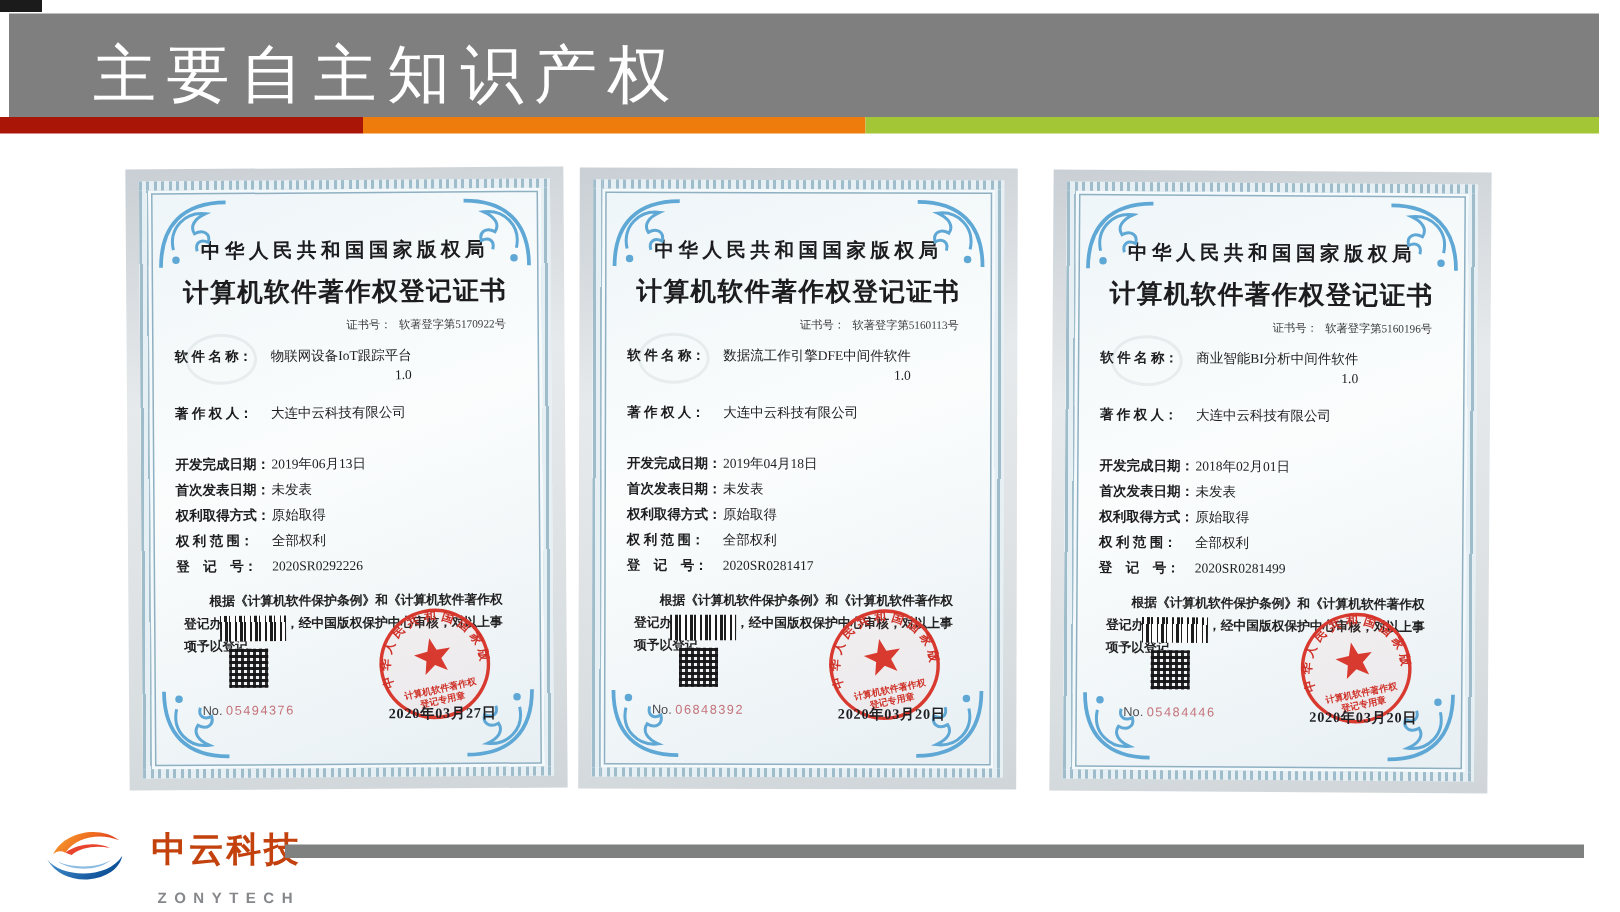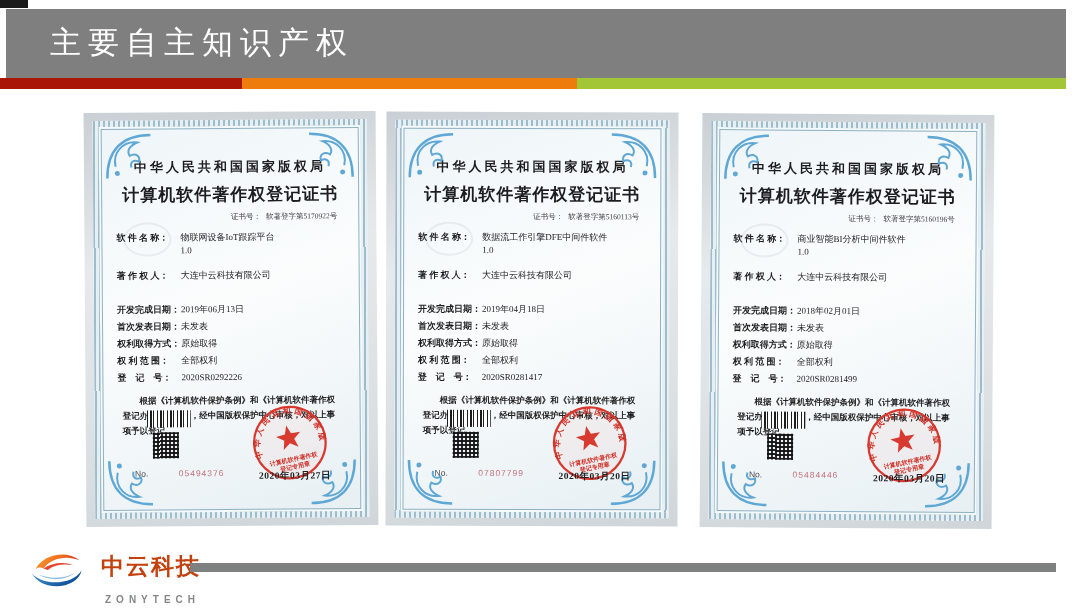--- a/index.html
+++ b/index.html
@@ -4,21 +4,21 @@
 <style>
   html,body{margin:0;padding:0;}
   body{
     width:1080px;height:608px;position:relative;overflow:hidden;
     background:#ffffff;font-family:"Liberation Sans","DejaVu Sans",sans-serif;
   }
   
   .top-black{position:absolute;left:0;top:0;width:28px;height:8px;background:#1b1b1b;}
   .header{position:absolute;left:6px;top:9px;width:1060px;height:69px;background:#7f7f7f;}
   .header .title{
-    margin:0;padding:13px 0 0 44px;font-size:31px;font-weight:400;color:#ffffff;
+    margin:0;padding:13px 0 0 56px;font-size:42px;font-weight:400;color:#ffffff;
     letter-spacing:7px;font-family:"Liberation Sans","DejaVu Sans",sans-serif;
   }
   .stripe{position:absolute;left:0;top:78px;width:1066px;height:11px;display:flex;}
   .stripe .seg-red{width:242px;background:#a91608;}
   .stripe .seg-orange{width:335px;background:#ee7c0c;}
   .stripe .seg-green{flex:1;background:#a3c637;}
 
   
   .cert{
     position:absolute;width:292px;height:414px;box-sizing:border-box;padding:8px 9px;
@@ -47,39 +47,39 @@
   .cert-title{margin:7px 6px 0;text-align:center;font-size:17px;font-weight:bold;letter-spacing:1px;}
   .cert-no{margin:6px 24px 0 0;text-align:right;font-size:7.5px;color:#3a3a3e;}
   .cert-no .cn-label{margin-right:5px;}
 
   .row{display:flex;align-items:flex-start;padding-left:17px;font-size:9px;line-height:10px;margin-top:7px;}
   .row .lbl{flex:0 0 64px;font-weight:bold;}
   .row .val{font-weight:normal;}
   .row-name{margin-top:10px;}
   .row-owner{margin-top:15px;}
   .row-dev{margin-top:24px;}
-  .version-line{margin-top:3px;}
+  .version-line{margin-top:3px;text-align:right;}
 
   .statement{
     margin:11px 20px 0 22px;font-size:8.5px;line-height:15px;text-indent:2em;
     font-weight:bold;color:#222;
   }
 
   .barcode{
     position:absolute;left:46px;top:284px;width:44px;height:17px;
     background:repeating-linear-gradient(90deg,#1c1c1c 0 1px,#fdfdfd 1px 3px,#1c1c1c 3px 5px,#fdfdfd 5px 6px,#1c1c1c 6px 7px,#fdfdfd 7px 10px);
   }
   .qr{
     position:absolute;left:52px;top:306px;width:26px;height:26px;background:#f2f4f4;
     background-image:
       repeating-linear-gradient(0deg,rgba(20,20,22,.95) 0 2px,transparent 2px 4px),
       repeating-linear-gradient(90deg,rgba(20,20,22,.9) 0 2px,transparent 2px 4px);
   }
   .serial{position:absolute;left:34px;top:342px;font-size:8.5px;color:#4a4a4e;font-family:"Liberation Sans",sans-serif;}
-  .serial .num{color:#c4737b;letter-spacing:1px;margin-left:28px;}
+  .serial .num{color:#c4737b;letter-spacing:1px;}
   .seal{position:absolute;left:151px;top:279px;width:76px;height:76px;transform:rotate(-12deg);}
   .seal svg{width:100%;height:100%;}
   .issue-date{position:absolute;left:158px;top:344px;font-size:9.5px;font-weight:bold;color:#1f1f22;letter-spacing:.5px;}
 
   
   .logo-mark{position:absolute;left:26px;top:549px;width:66px;height:46px;}
   .logo-mark svg{width:100%;height:100%;}
   .logo-cn{position:absolute;left:101px;top:551px;font-size:23px;font-weight:bold;color:#c2410c;letter-spacing:2px;}
   .logo-en{position:absolute;left:105px;top:574px;font-size:10px;font-weight:bold;color:#85878a;letter-spacing:5px;margin-top:20px;}
   .footer-bar{position:absolute;left:190px;top:563px;width:866px;height:9px;background:#7f8080;}
@@ -229,21 +229,21 @@
     </div>
     <div class="row">
       <span class="lbl">登　记　号：</span>
       <span class="val">2020SR0281417</span>
     </div>
 
     <p class="statement">根据《计算机软件保护条例》和《计算机软件著作权登记办法》的规定，经中国版权保护中心审核，对以上事项予以登记。</p>
 
     <div class="barcode"></div>
     <div class="qr"></div>
-    <div class="serial"><span>No.</span> <span class="num">07807799</span></div>
+    <div class="serial"><span>No.</span> <span class="num">06848392</span></div>
     <div class="seal">
       <svg viewBox="0 0 100 100">
         <circle cx="50" cy="50" r="47" fill="rgba(255,90,80,0.05)" stroke="#d93a30" stroke-width="3"></circle>
         <defs>
             <path id="sealArc1" d="M 12,64 A 40,40 0 1 1 88,64" fill="none"></path>
           </defs>
         <text fill="#cf3128" font-size="10.5" font-weight="bold" letter-spacing="4"><textPath href="#sealArc1" startOffset="2">中华人民共和国国家版权局</textPath></text>
         <polygon points="50,27 54.1,38.3 66.2,38.8 56.7,46.2 60,57.8 50,51 40,57.8 43.3,46.2 33.8,38.8 45.9,38.3" fill="#d93a30"></polygon>
         <text x="50" y="75" text-anchor="middle" font-size="8" font-weight="bold" fill="#cf3128">计算机软件著作权</text>
         <text x="50" y="85" text-anchor="middle" font-size="8" font-weight="bold" fill="#cf3128">登记专用章</text>

